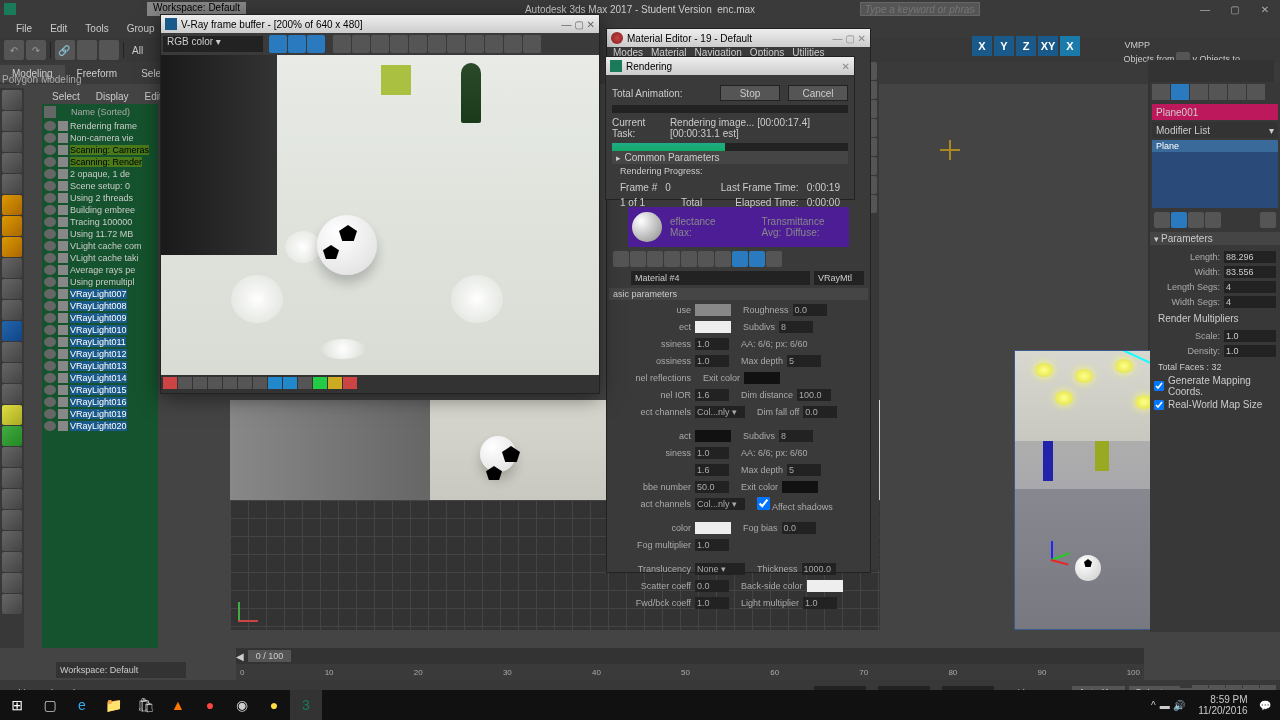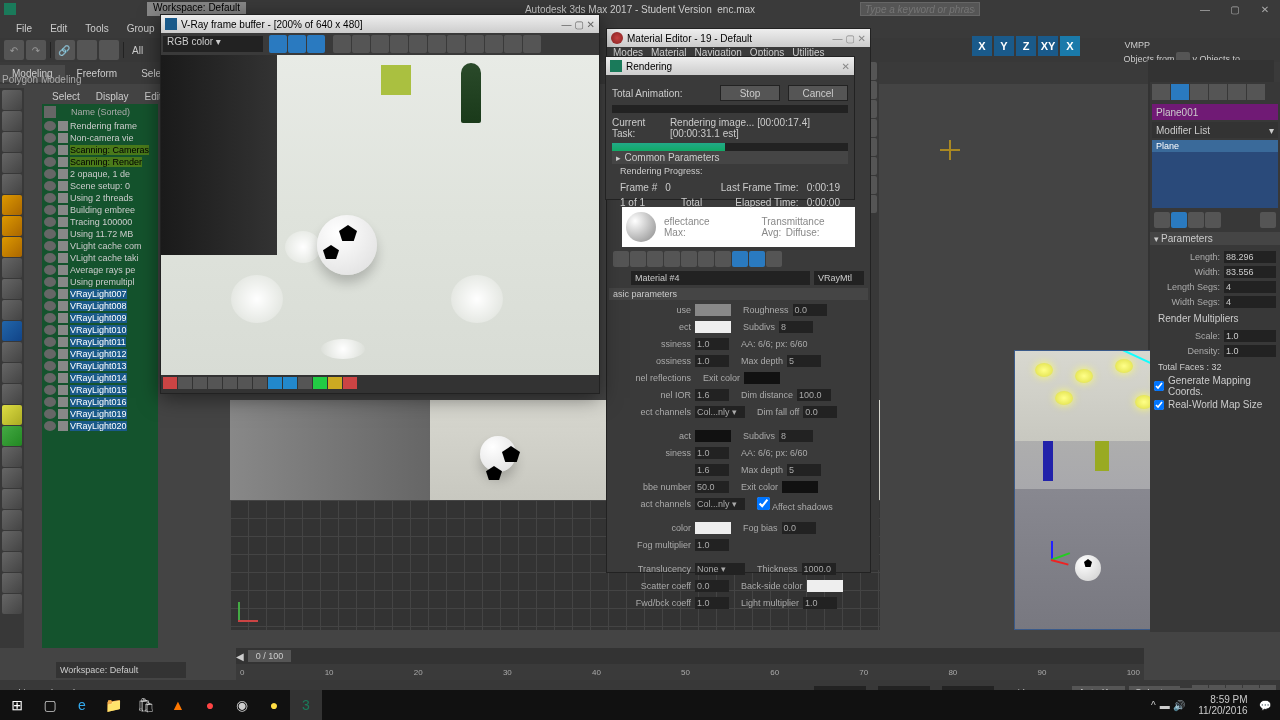--- a/index.html
+++ b/index.html
@@ -103,21 +103,21 @@
 .persp-gizmo .z{width:2px;height:20px;background:#22f}
 .persp-gizmo .y{width:20px;height:2px;background:#2c2;transform:rotate(-20deg);transform-origin:left}
 .persp-gizmo .x{width:18px;height:2px;background:#e22;transform:rotate(15deg);transform-origin:left}
 .persp-cyan{position:absolute;right:0;top:70px;width:260px;height:2px;background:#1ff;transform:rotate(25deg);transform-origin:right}
 .viewcube{position:absolute;right:24px;top:60px;width:44px;height:44px}
 .viewcube .cube{width:30px;height:30px;background:#aaa;border:1px solid #666;transform:rotate(15deg);margin:6px;display:flex;align-items:center;justify-content:center;font-size:7px;color:#444}
 .cmd-panel{position:absolute;right:0;top:82px;width:130px;height:550px;background:#383838}
 .cmd-tabs{height:20px;display:flex;gap:1px;padding:2px}
 .cmd-tabs .ct{width:18px;height:16px;background:#555}
 .cmd-tabs .ct.sel{background:#2a7ac0}
-.cmd-name{height:16px;background:#701a75;color:#ccc;padding:0 4px;display:flex;align-items:center;margin:2px}
+.cmd-name{height:16px;background:#be185d;color:#ccc;padding:0 4px;display:flex;align-items:center;margin:2px}
 .cmd-section{background:#454545;color:#ccc;padding:1px 4px;font-size:9px;margin:2px 0}
 .cmd-list{height:68px;background:#2a4a7a;margin:2px;overflow:hidden}
 .cmd-list-item{padding:1px 4px;color:#fff;font-size:9px;background:#3a6a9a}
 .cmd-param{padding:2px 4px}
 .cmd-prow{display:flex;align-items:center;height:15px;gap:4px}
 .cmd-prow .pl{width:66px;color:#aaa;font-size:9px;text-align:right}
 .cmd-prow .pv{flex:1;height:12px;background:#222;color:#ccc;font-size:9px;padding:0 2px;display:flex;align-items:center}
 .cmd-check{display:flex;align-items:center;gap:4px;color:#ccc;font-size:9px;padding:1px 4px}
 .cmd-check input{width:10px;height:10px}
 .timeline{position:absolute;left:236px;bottom:56px;right:136px;height:16px;background:#333;display:flex;align-items:center}
@@ -135,21 +135,21 @@
 .taskbar{position:absolute;left:0;bottom:0;right:0;height:30px;background:#111;display:flex;align-items:center;z-index:100}
 .taskbar .start{width:34px;height:30px;display:flex;align-items:center;justify-content:center;color:#fff;font-size:14px}
 .taskbar .search{width:200px;height:30px;background:#1a1a1a;color:#888;display:flex;align-items:center;padding:0 8px;gap:8px}
 .taskbar .search .sicon{width:14px;height:14px;border:2px solid #888;border-radius:50%}
 .taskbar .tbicon{width:32px;height:30px;display:flex;align-items:center;justify-content:center;font-size:14px}
 .taskbar .tray{margin-left:auto;display:flex;align-items:center;gap:4px;padding:0 8px;color:#ccc}
 .taskbar .clock{text-align:right;line-height:1.1;font-size:9px;padding:0 8px}
 .viewportgizmocross{position:absolute;left:940px;top:140px;width:20px;height:20px}
 .viewportgizmocross::before{content:"";position:absolute;left:0;top:9px;width:20px;height:2px;background:#a82}
 .viewportgizmocross::after{content:"";position:absolute;left:9px;top:0;width:2px;height:20px;background:#a82}
-.mat-preview{height:40px;background:#ffffff;margin:2px 9px;display:flex;align-items:center;padding:0 4px;gap:8px}
+.mat-preview{height:40px;background:#4c1d95;margin:2px 15px;display:flex;align-items:center;padding:0 4px;gap:8px}
 .mat-preview .ball{width:30px;height:30px;border-radius:50%;background:radial-gradient(circle at 30% 30%,#fff,#888)}
 .mat-preview .mstat{flex:1;color:#888;font-size:8px}
 .ws-footer{position:absolute;left:56px;bottom:42px;width:130px;height:16px;background:#333;color:#ccc;font-size:9px;display:flex;align-items:center;padding:0 4px}
 </style>
 </head>
 <body>
 
 <div class="titlebar">
   <span class="app-icon"></span>
   <span style="position:absolute;left:50%;transform:translateX(-50%);color:#ccc"><span>Autodesk 3ds Max 2017 - Student Version</span>&nbsp;&nbsp;<span>enc.max</span></span>

